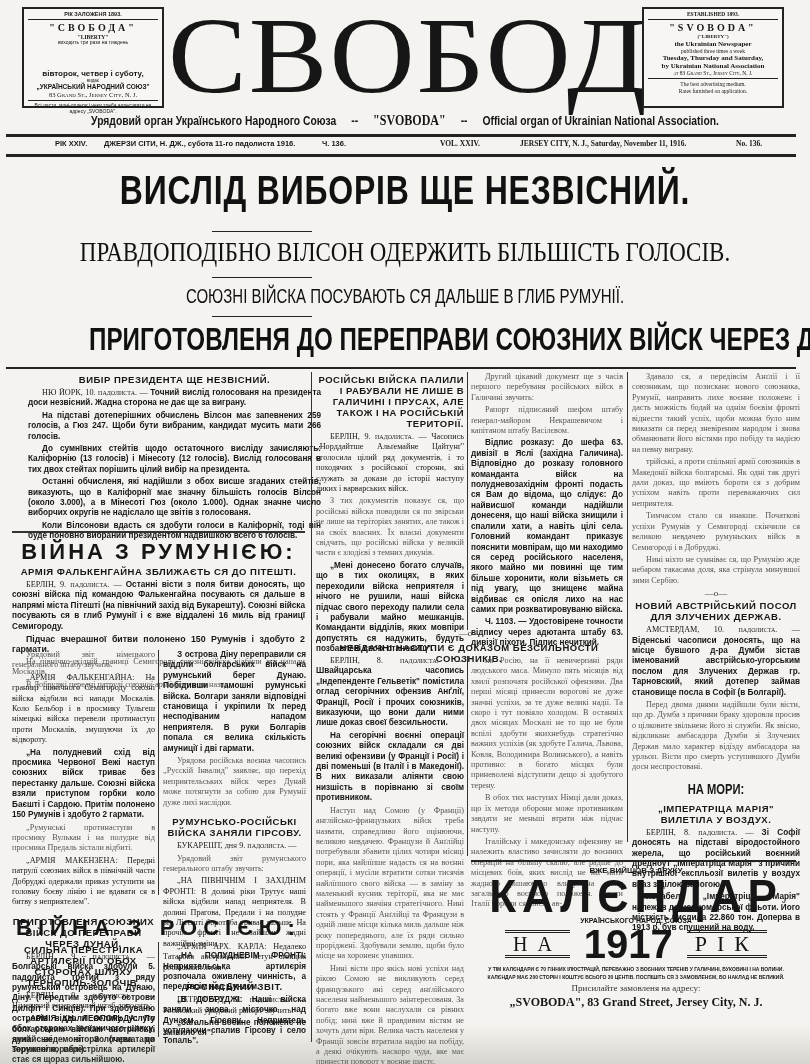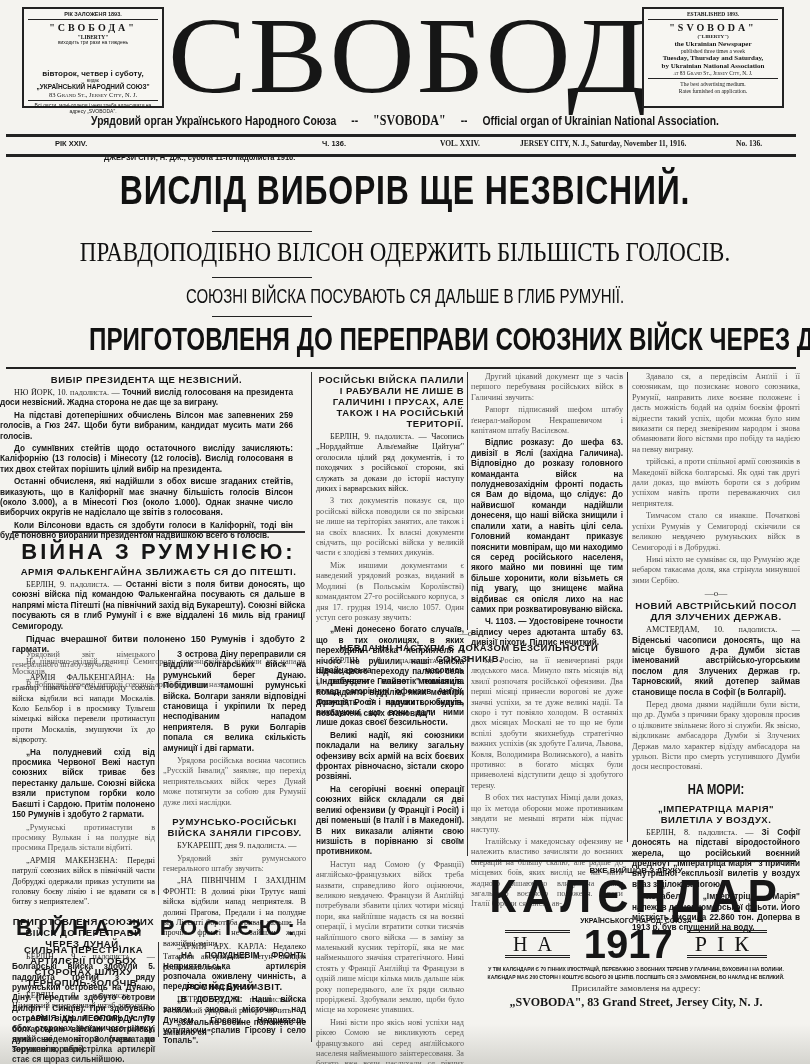--- a/index.html
+++ b/index.html
@@ -65,38 +65,38 @@
   <span>Урядовий орган Українського Народного Союза</span>
   <span style="margin:0 14px;">--</span>
   <span style="font-family:'Liberation Serif',serif;font-size:14px;">"SVOBODA"</span>
   <span style="margin:0 14px;">--</span>
   <span>Official organ of Ukrainian National Association.</span>
 </div>
 <div class="hr" style="top:134px;border-top-width:3px;"></div>
 
 <div class="abs" style="left:0;top:139px;width:810px;height:12px;font-size:7.5px;white-space:nowrap;">
   <span class="abs sans bold" style="left:37px;margin-left:18px;">РІК XXIV.</span>
-  <span class="abs sans bold" style="left:104px;margin-top:14px;">ДЖЕРЗИ СІТИ, Н. ДЖ., субота 11-го падолиста 1916.</span>
+  <span class="abs sans bold" style="left:104px;">ДЖЕРЗИ СІТИ, Н. ДЖ., субота 11-го падолиста 1916.</span>
   <span class="abs sans bold" style="left:322px;">Ч. 136.</span>
   <span class="abs bold" style="left:440px;">VOL. XXIV.</span>
   <span class="abs bold" style="left:520px;">JERSEY CITY, N. J., Saturday, November 11, 1916.</span>
   <span class="abs bold" style="left:736px;">No. 136.</span>
 </div>
 <div class="hr" style="top:154px;border-top-width:3px;"></div>
 
 <div class="headline cond" style="top:168px;font-size:40px;letter-spacing:1px;transform:scaleX(0.8);transform-origin:center;">ВИСЛІД ВИБОРІВ ЩЕ НЕЗВІСНИЙ.</div>
 <div class="short-rule" style="left:212px;top:231px;width:100px;"></div>
 <div class="headline" style="top:236px;font-family:'Liberation Serif',serif;font-weight:normal;font-size:28px;transform:scaleX(0.82);transform-origin:center;">ПРАВДОПОДІБНО ВІЛСОН ОДЕРЖИТЬ БІЛЬШІСТЬ ГОЛОСІВ.</div>
 <div class="short-rule" style="left:212px;top:277px;width:100px;"></div>
 <div class="headline cond" style="top:285px;font-size:20px;font-weight:normal;transform:scaleX(0.75);transform-origin:center;">СОЮЗНІ ВІЙСКА ПОСУВАЮТЬ СЯ ДАЛЬШЕ В ГЛИБ РУМУНІЇ.</div>
 <div class="short-rule" style="left:212px;top:316px;width:100px;"></div>
 <div class="headline cond" style="top:322px;font-size:31px;transform:scaleX(0.78);transform-origin:center;">ПРИГОТОВЛЕНЯ ДО ПЕРЕПРАВИ СОЮЗНИХ ВІЙСК ЧЕРЕЗ ДУНАЙ.</div>
 <div class="hr" style="top:367px;"></div>
 
-<div class="col" style="left:0;top:372px;width:293px;">
+<div class="col" style="left:28px;top:372px;width:293px;">
   <h3>ВИБІР ПРЕЗИДЕНТА ЩЕ НЕЗВІСНИЙ.</h3>
   <p><span class="dateline">НЮ ЙОРК, 10. падолиста. —</span> <b class="sans">Точний вислід голосованя на президента доси незвісний. Жадна сторона не дає ще за виграну.</b></p>
   <p class="b">На підставі дотеперішних обчислень Вілсон має запевнених 259 голосів, а Гюз 247. Щоби бути вибраним, кандидат мусить мати 266 голосів.</p>
   <p class="b">До сумнївних стейтів щодо остаточного висліду зачисляють: Каліфорнію (13 голосів) і Мінесоту (12 голосів). Вислід голосованя в тих двох стейтах порішить цілий вибір на президента.</p>
   <p class="b">Останні обчисленя, які надійшли з обох висше згаданих стейтів, виказують, що в Каліфорнії має значну більшість голосів Вілсон (около 3.000), а в Мінесоті Гюз (около 1.000). Однак значне число виборчих округів не надіслало ще звітів з голосованя.</p>
   <p class="b">Коли Вілсонови вдасть ся здобути голоси в Каліфорнії, тоді він буде поновно вибраний президентом надвишкою всего 6 голосів.</p>
 </div>
 <div class="hr thin" style="top:531px;left:12px;right:505px;border-top-width:2px;"></div>
 
 <div class="col" style="left:12px;top:536px;width:293px;">
@@ -144,38 +144,36 @@
   <p><span class="dateline">ПЕТРОГРАД, 9. падолиста. —</span> <span>Російський урядовий рапорт звучить:</span></p>
   <p class="b">„Загальне воєнне положенє не змінило ся".</p>
 </div>
 
 <div class="vr" style="left:311px;top:372px;height:670px;"></div>
 
 <div class="col" style="left:316px;top:372px;width:148px;">
   <h3 style="text-align:right;">РОСІЙСЬКІ ВІЙСКА ПАЛИЛИ І РАБУВАЛИ НЕ ЛИШЕ В ГАЛИЧИНІ І ПРУСАХ, АЛЕ ТАКОЖ І НА РОСІЙСЬКІЙ ТЕРИТОРІЇ.</h3>
   <p><span class="dateline">БЕРЛІН, 9. падолиста. —</span> <span>Часопись „Норддайтше Альґемайне Цайтунґ" оголосила цілий ряд документів, і то походячих з російської сторони, які служать за докази до історії наступу диких і варварських війск.</span></p>
   <p class="light">З тих документів показує ся, що російські війска поводили ся по звірськи не лише на теріторіях занятих, але також і на своїх власних. Їх власні документи свідчать, що російські війска у великій части є злодієві з темних дикунів.</p>
-  <p class="light">Між иншими документами є наведений урядовий розказ, виданий в Модлині (в Польськім Королївстві) командантом 27-го російського корпуса, з дня 17. грудня 1914, число 1057. Один уступ сего розказу звучить:</p>
   <p class="b">„Мені донесено богато случаїв, що в тих околицях, в яких переходили війска неприятеля і нічого не рушили, наші війска підчас свого переходу палили села і рабували майно мешканців. Команданти відділів, яких мовпіри допустять ся надужить, будуть позбавлені своїх становищ".</p>
 </div>
 <div class="vr" style="left:467px;top:372px;height:258px;"></div>
 <div class="col" style="left:471px;top:372px;width:152px;">
   <p class="light">Другий цікавий документ ще з часів першого перебуваня російських війск в Галичині звучить:</p>
   <p class="light">Рапорт підписаний шефом штабу ґенерал-майором Некрашевичом і капітаном штабу Васілєвом.</p>
   <p class="b">Відпис розказу: До шефа 63. дивізії в Яслі (західна Галичина). Відповідно до розказу головного команданта війск на полудневозахіднім фронті подасть ся Вам до відома, що слідує: До найвисшої команди надійшли донесеня, що наші війска знищили і спалили хати, а навіть цілі села. Головний командант приказує пояснити мовпірам, що ми находимо ся серед російського населеня, якого майно ми повинні ще тим більше хоронити, коли візьметь ся під увагу, що знищенє майна відбиває ся опісля лихо на нас самих при розкватировуваню війска.</p>
   <p class="b">Ч. 1103. — Удостовірене точности відпису через адютанта штабу 63. дивізії піхоти. Підпис нечиткий.</p>
 </div>
 <div class="divider-o abs" style="left:440px;top:628px;width:60px;">—o—</div>
 
 <div class="col" style="left:316px;top:640px;width:306px;">
   <h3>НЕВДАЧНІ НАСТУПИ Є ДОКАЗОМ БЕЗСИЛЬНОСТИ СОЮЗНИКІВ.</h3>
 </div>
 <div class="col" style="left:316px;top:656px;width:148px;">
   <p><span class="dateline">БЕРЛІН, 8. падолиста. —</span> <b class="sans">Швайцарська часопись „Індепенденте Гельветік" помістила оглад сегорічних офензив Анґлії, Франції, Росії і прочих союзників, виказуючи, що вони дали ними лише доказ своєї безсильности.</b></p>
-  <p class="b">Великі надії, які союзники покладали на велику загальну офензиву всіх армій на всіх боєвих фронтах рівночасно, зістали скоро розвіяні.</p>
   <p class="b">На сегорічні воєнні операції союзних війск складали ся дві великі офензиви (у Франції і Росії) і дві поменьші (в Італії і в Македонії). В них виказали аліянти свою низшість в порівнаню зі своїм противником.</p>
   <p class="light">Наступ над Сомою (у Франції) англійсько-французьких війск треба назвати, справедливо його оцінюючи, великою невдачею. Французи й Анґлійці потребували збавити цілих чотири місяці пори, яка найлїпше надасть ся на воєнні операції, і мусїли втратити сотки тисячів найлїпшого свого війска — в заміну за маленький кусник теріторії, яка не має найменьшого значіня стратегічного. Нині стоять у Франції Анґлійці та Французи в одній лише місци кілька миль дальше ніж року попереднього, але їх ряди сильно прорідженї. Здобували землю, щоби було місце на хороненє упавших.</p>
   <p class="light">Нині вісти про якісь нові успіхи над рікою Сомою не викликують серед французького ані серед анґлїйського населеня найменьшого заінтересованя. За богато вже вони наслухали ся рівних побід; нині вже й правдивим вістям не хочуть дати віри. Велика часть населеня у Франції зовсім втратила надію на побіду, а деякі очікують наскоро чуда, яке має принести поворот у воєнне щастє.</p>
 
 </div>
 <div class="vr" style="left:467px;top:656px;height:200px;"></div>
 <div class="col" style="left:471px;top:656px;width:152px;">
   <p class="light">на Росію, на її невичерпані ряди людського маса. Минуло пять місяців від хвилї розпочатя російської офензиви. Два перші місяці принесли ворогові не дуже значні успіхи, за те дуже великі надії. Та скоро і тут повіяло холодом. В останніх двох місяцах Москалі не то що не були вспілі здобути якихнебудь стратегічно важних успіхів (як здобуте Галича, Львова, Ковля, Володимира Волинського), а навіть противно: в богато місцях були приневолені відступити дещо зі здобутого терену.</p>
   <p class="light">В обох тих наступах Німці дали доказ, що їх метода оборони може противникам завдати не меньші втрати ніж підчас наступу.</p>
   <p class="light">Італійську і македонську офензиву не належить властиво зачисляти до воєнних операцій на більшу скалю, але радше до місцевих боїв, яких вислід не міг мати жадного рішаючого вливу на зміну загального воєнного положеня. Проти Італії бороли ся війска ав-</p>

